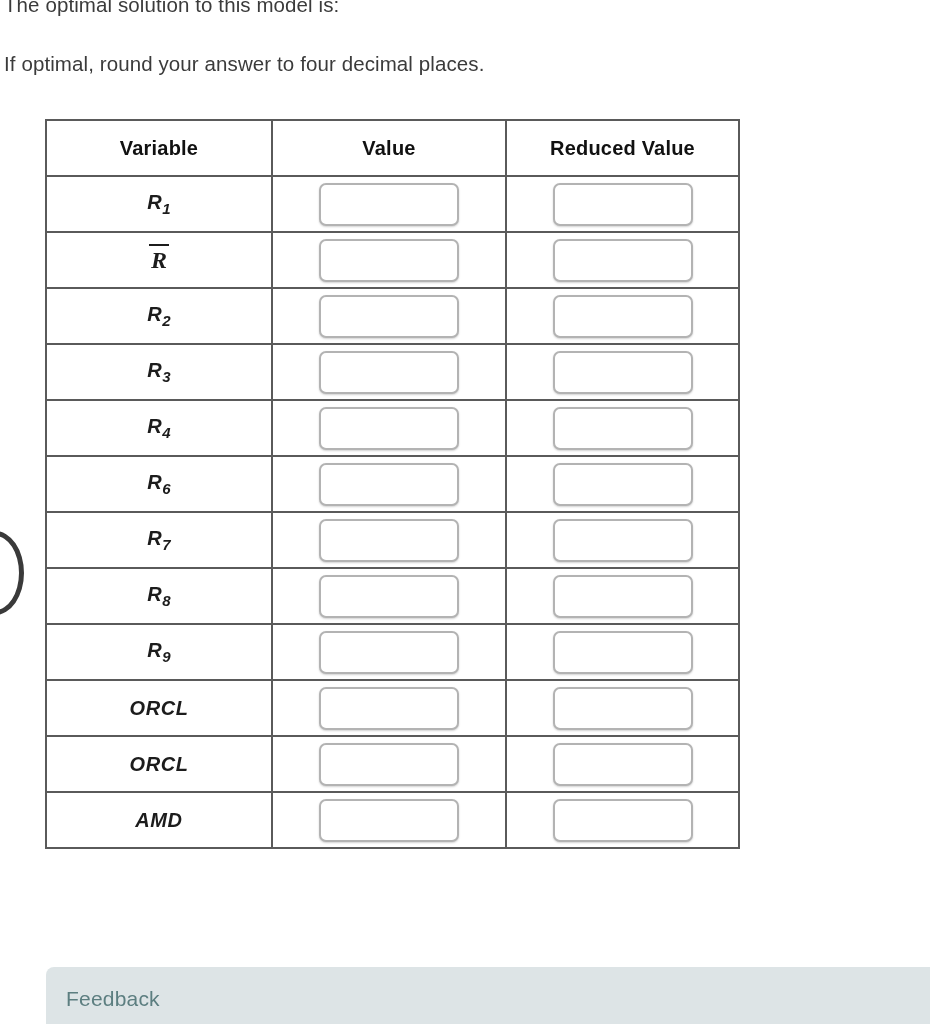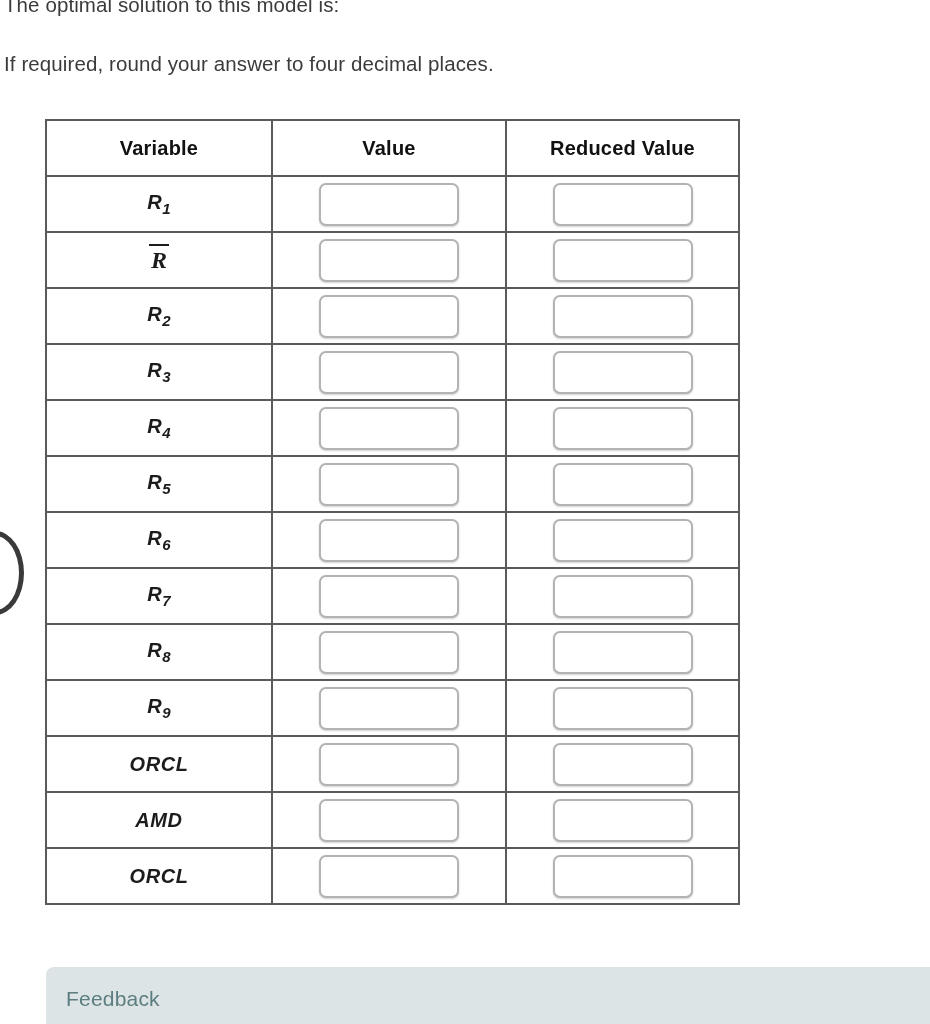--- a/index.html
+++ b/index.html
@@ -151,21 +151,21 @@
     font-size: 21px;
     color: #5c7e80;
     letter-spacing: 0.2px;
   }
 </style>
 </head>
 <body>
 
 <div class="intro-line" id="intro-1">The optimal solution to this model is:</div>
 
-<div class="intro-line" id="intro-2">If required, round your answer to four decimal places.</div>
+<div class="intro-line" id="intro-2">If optimal, round your answer to four decimal places.</div>
 
 <div class="left-arc"></div>
 
 <div class="table-wrap">
   <table class="solution-table">
     <colgroup>
       <col class="c-variable">
       <col class="c-value">
       <col class="c-reduced">
     </colgroup>
@@ -196,25 +196,20 @@
           <td><span class="var-label">R<span class="sub">3</span></span></td>
           <td class="cell-value"><input type="text" class="answer-box" style=""></td>
           <td class="cell-reduced"><input type="text" class="answer-box" style=""></td>
         </tr>
         <tr>
           <td><span class="var-label">R<span class="sub">4</span></span></td>
           <td class="cell-value"><input type="text" class="answer-box" style=""></td>
           <td class="cell-reduced"><input type="text" class="answer-box" style=""></td>
         </tr>
         <tr>
-          <td><span class="var-label">R<span class="sub">5</span></span></td>
-          <td class="cell-value"><input type="text" class="answer-box" style=""></td>
-          <td class="cell-reduced"><input type="text" class="answer-box" style=""></td>
-        </tr>
-        <tr>
           <td><span class="var-label">R<span class="sub">6</span></span></td>
           <td class="cell-value"><input type="text" class="answer-box" style=""></td>
           <td class="cell-reduced"><input type="text" class="answer-box" style=""></td>
         </tr>
         <tr>
           <td><span class="var-label">R<span class="sub">7</span></span></td>
           <td class="cell-value"><input type="text" class="answer-box" style=""></td>
           <td class="cell-reduced"><input type="text" class="answer-box" style=""></td>
         </tr>
         <tr>
@@ -226,26 +221,26 @@
           <td><span class="var-label">R<span class="sub">9</span></span></td>
           <td class="cell-value"><input type="text" class="answer-box" style=""></td>
           <td class="cell-reduced"><input type="text" class="answer-box" style=""></td>
         </tr>
         <tr>
           <td><span class="var-label ticker">ORCL</span></td>
           <td class="cell-value"><input type="text" class="answer-box" style=""></td>
           <td class="cell-reduced"><input type="text" class="answer-box" style=""></td>
         </tr>
         <tr>
+          <td><span class="var-label ticker">ORCL</span></td>
+          <td class="cell-value"><input type="text" class="answer-box" style=""></td>
+          <td class="cell-reduced"><input type="text" class="answer-box" style=""></td>
+        </tr>
+        <tr>
           <td><span class="var-label ticker">AMD</span></td>
-          <td class="cell-value"><input type="text" class="answer-box" style=""></td>
-          <td class="cell-reduced"><input type="text" class="answer-box" style=""></td>
-        </tr>
-        <tr>
-          <td><span class="var-label ticker">ORCL</span></td>
           <td class="cell-value"><input type="text" class="answer-box" style=""></td>
           <td class="cell-reduced"><input type="text" class="answer-box" style=""></td>
         </tr>
       </tbody>
   </table>
 </div>
 
 <div class="feedback-panel">
   <div class="feedback-title">Feedback</div>
 </div>

